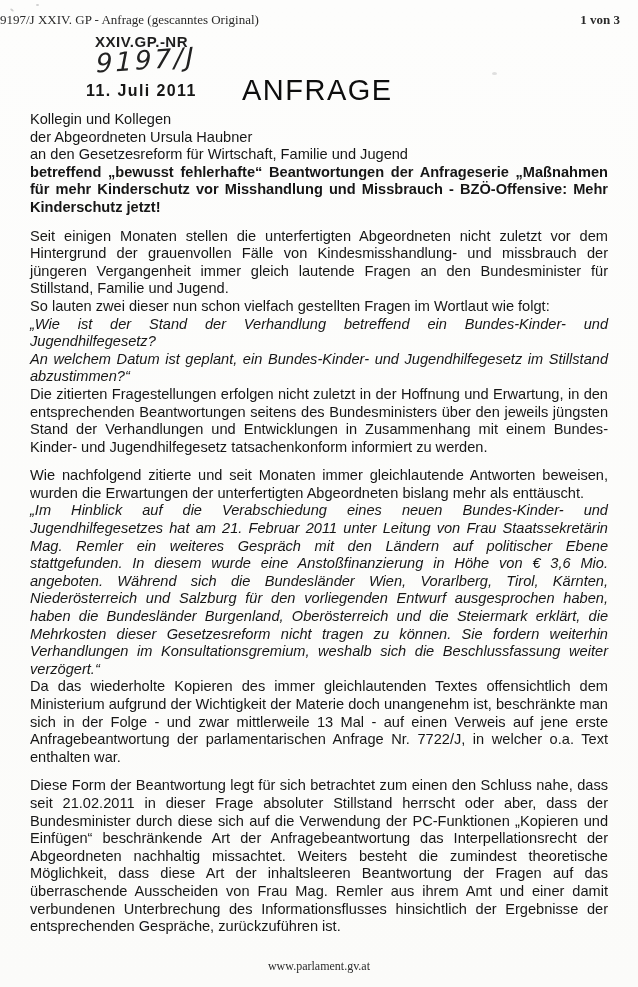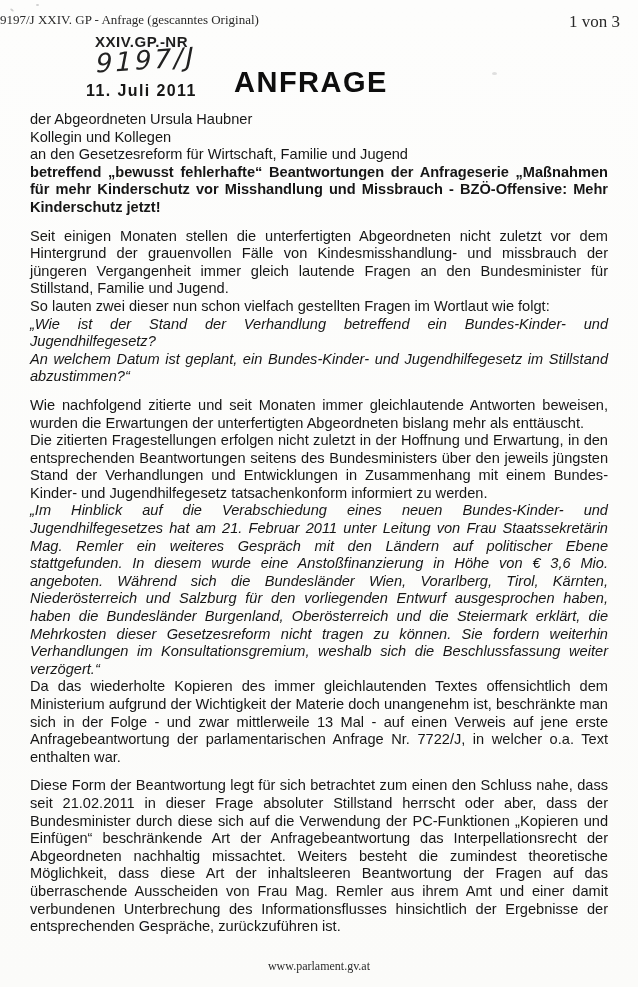--- a/index.html
+++ b/index.html
@@ -27,22 +27,23 @@
     text-align: left;
     font-family: "Liberation Serif", serif;
     font-size: 13px;
     color: #2a2a2a;
   }
   .page-indicator {
     position: absolute;
     top: 12px;
     right: 18px;
     font-family: "Liberation Serif", serif;
-    font-size: 17px;
+    font-size: 13px;
     color: #2a2a2a;
+    font-weight: bold;
   }
 
   
   .stamp-region {
     position: absolute;
     top: 30px;
     left: 0;
     width: 100%;
     height: 82px;
     text-align: right;
@@ -75,23 +76,23 @@
     font-weight: bold;
     letter-spacing: 1.5px;
     transform: scaleX(0.94);
     transform-origin: left center;
     color: #161616;
   }
   .doc-title {
     position: absolute;
     left: 226px;
     top: 28px;
-    margin: 8px;
+    margin: 16px;
     font-size: 29px;
-    font-weight: bold;
+    font-weight: normal;
     letter-spacing: 1.5px;
     color: #0e0e0e;
   }
 
   
   .body {
     position: absolute;
     top: 111px;
     left: 30px;
     width: 578px;
@@ -153,32 +154,32 @@
 
   <div class="stamp-region">
     <div class="stamp-gp">XXIV.GP.-NR</div>
     <div class="stamp-handwritten">9197/J</div>
     <div class="stamp-date">11. Juli 2011</div>
     <h1 class="doc-title">ANFRAGE</h1>
   </div>
 
   <div class="body">
     <div class="intro">
+      <div>Kollegin und Kollegen</div>
       <div>der Abgeordneten Ursula Haubner</div>
-      <div>Kollegin und Kollegen</div>
       <div>an den Gesetzesreform für Wirtschaft, Familie und Jugend</div>
     </div>
     <p class="subject">betreffend „bewusst fehlerhafte“ Beantwortungen der Anfrageserie „Maßnahmen für mehr Kinderschutz vor Misshandlung und Missbrauch - BZÖ-Offensive: Mehr Kinderschutz jetzt!</p>
     <div>
         <p class="para">Seit einigen Monaten stellen die unterfertigten Abgeordneten nicht zuletzt vor dem Hintergrund der grauenvollen Fälle von Kindesmisshandlung- und missbrauch der jüngeren Vergangenheit immer gleich lautende Fragen an den Bundesminister für Stillstand, Familie und Jugend.</p>
         <p class="para">So lauten zwei dieser nun schon vielfach gestellten Fragen im Wortlaut wie folgt:</p>
         <p class="para italic">„Wie ist der Stand der Verhandlung betreffend ein Bundes-Kinder- und Jugendhilfegesetz?</p>
         <p class="para italic">An welchem Datum ist geplant, ein Bundes-Kinder- und Jugendhilfegesetz im Stillstand abzustimmen?“</p>
+        <p class="para">Die zitierten Fragestellungen erfolgen nicht zuletzt in der Hoffnung und Erwartung, in den entsprechenden Beantwortungen seitens des Bundesministers über den jeweils jüngsten Stand der Verhandlungen und Entwicklungen in Zusammenhang mit einem Bundes- Kinder- und Jugendhilfegesetz tatsachenkonform informiert zu werden.</p>
         <p class="para gap">Wie nachfolgend zitierte und seit Monaten immer gleichlautende Antworten beweisen, wurden die Erwartungen der unterfertigten Abgeordneten bislang mehr als enttäuscht.</p>
-        <p class="para">Die zitierten Fragestellungen erfolgen nicht zuletzt in der Hoffnung und Erwartung, in den entsprechenden Beantwortungen seitens des Bundesministers über den jeweils jüngsten Stand der Verhandlungen und Entwicklungen in Zusammenhang mit einem Bundes- Kinder- und Jugendhilfegesetz tatsachenkonform informiert zu werden.</p>
         <p class="para italic">„Im Hinblick auf die Verabschiedung eines neuen Bundes-Kinder- und Jugendhilfegesetzes hat am 21. Februar 2011 unter Leitung von Frau Staatssekretärin Mag. Remler ein weiteres Gespräch mit den Ländern auf politischer Ebene stattgefunden. In diesem wurde eine Anstoßfinanzierung in Höhe von € 3,6 Mio. angeboten. Während sich die Bundesländer Wien, Vorarlberg, Tirol, Kärnten, Niederösterreich und Salzburg für den vorliegenden Entwurf ausgesprochen haben, haben die Bundesländer Burgenland, Oberösterreich und die Steiermark erklärt, die Mehrkosten dieser Gesetzesreform nicht tragen zu können. Sie fordern weiterhin Verhandlungen im Konsultationsgremium, weshalb sich die Beschlussfassung weiter verzögert.“</p>
         <p class="para">Da das wiederholte Kopieren des immer gleichlautenden Textes offensichtlich dem Ministerium aufgrund der Wichtigkeit der Materie doch unangenehm ist, beschränkte man sich in der Folge - und zwar mittlerweile 13 Mal - auf einen Verweis auf jene erste Anfragebeantwortung der parlamentarischen Anfrage Nr. 7722/J, in welcher o.a. Text enthalten war.</p>
         <p class="para gap">Diese Form der Beantwortung legt für sich betrachtet zum einen den Schluss nahe, dass seit 21.02.2011 in dieser Frage absoluter Stillstand herrscht oder aber, dass der Bundesminister durch diese sich auf die Verwendung der PC-Funktionen „Kopieren und Einfügen“ beschränkende Art der Anfragebeantwortung das Interpellationsrecht der Abgeordneten nachhaltig missachtet. Weiters besteht die zumindest theoretische Möglichkeit, dass diese Art der inhaltsleeren Beantwortung der Fragen auf das überraschende Ausscheiden von Frau Mag. Remler aus ihrem Amt und einer damit verbundenen Unterbrechung des Informationsflusses hinsichtlich der Ergebnisse der entsprechenden Gespräche, zurückzuführen ist.</p>
       </div>
   </div>
 
   <div class="footer">
     <span>www.parlament.gv.at</span>
   </div>
 

